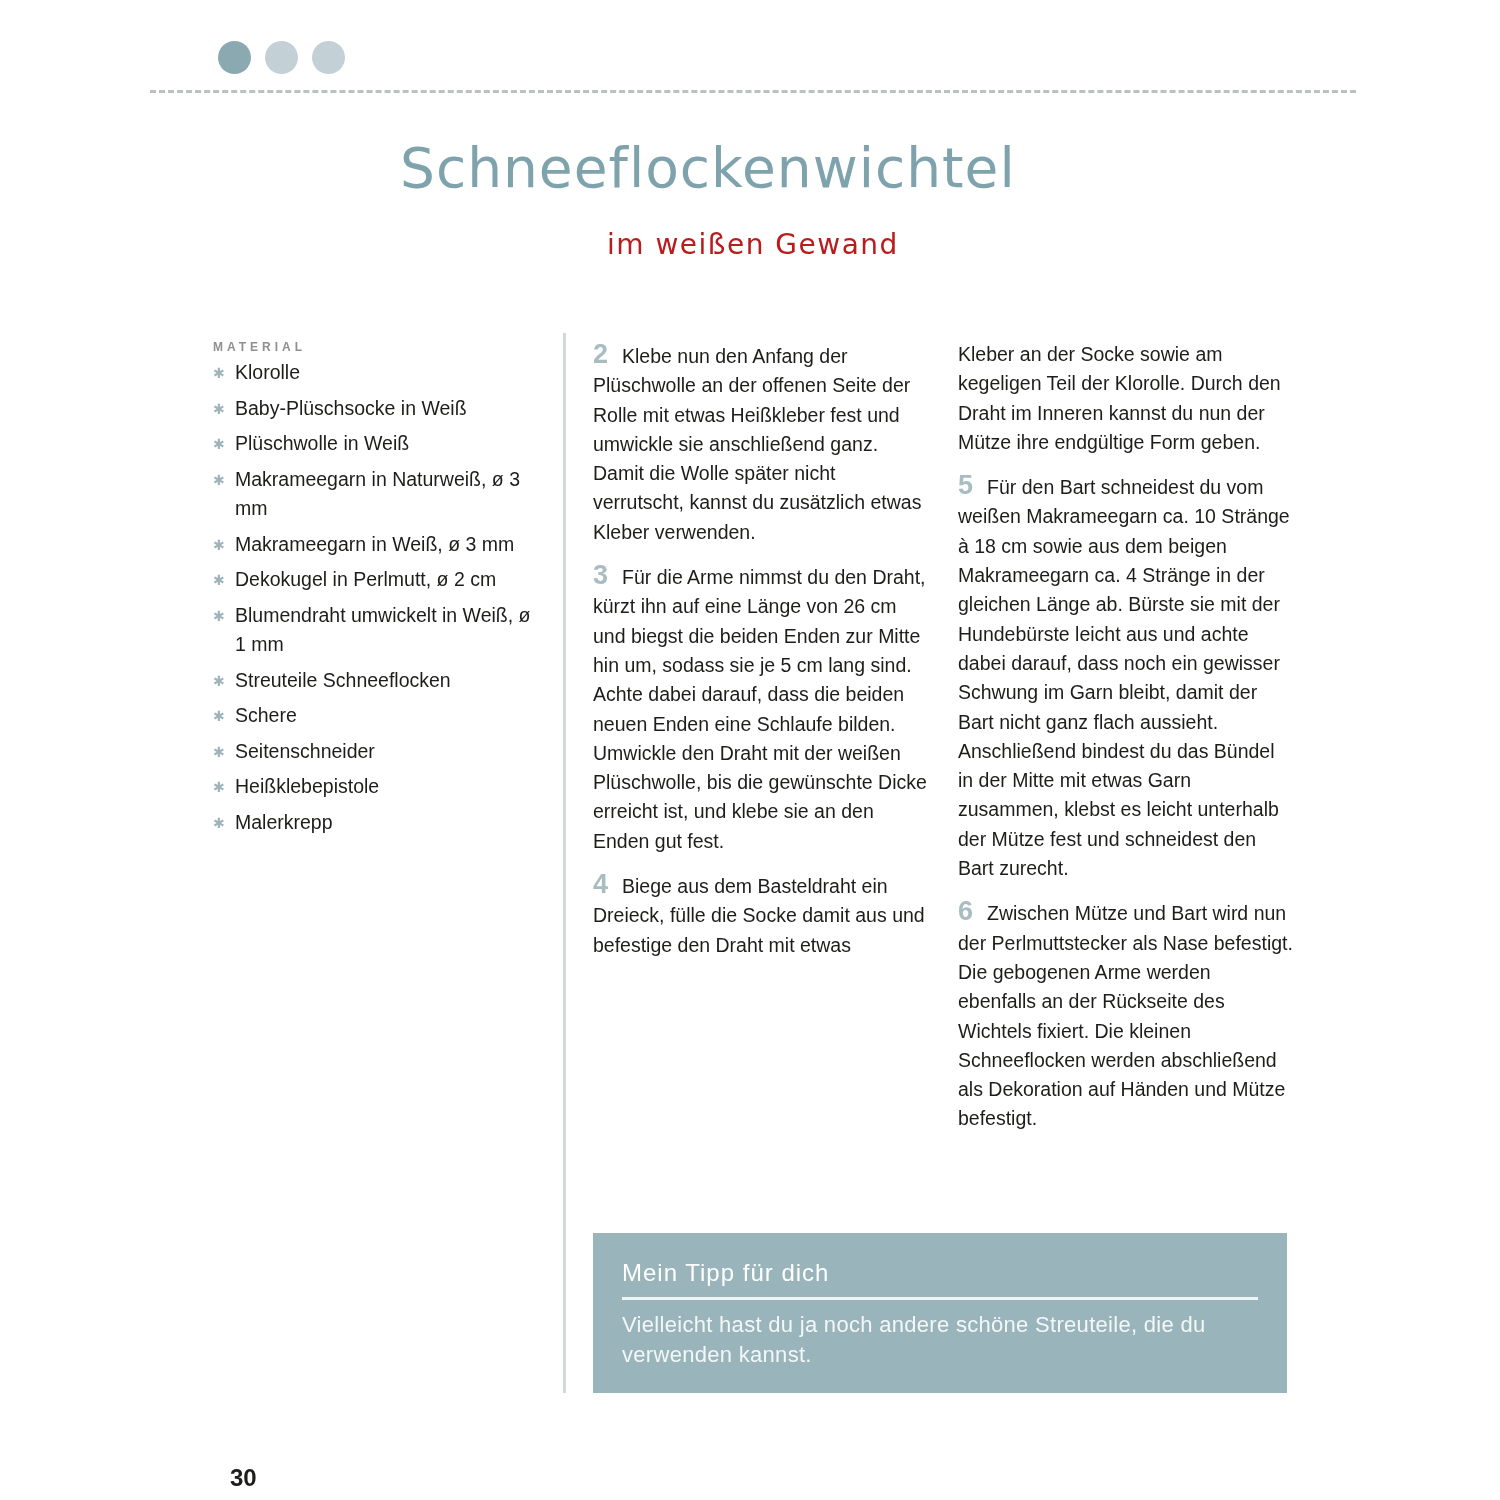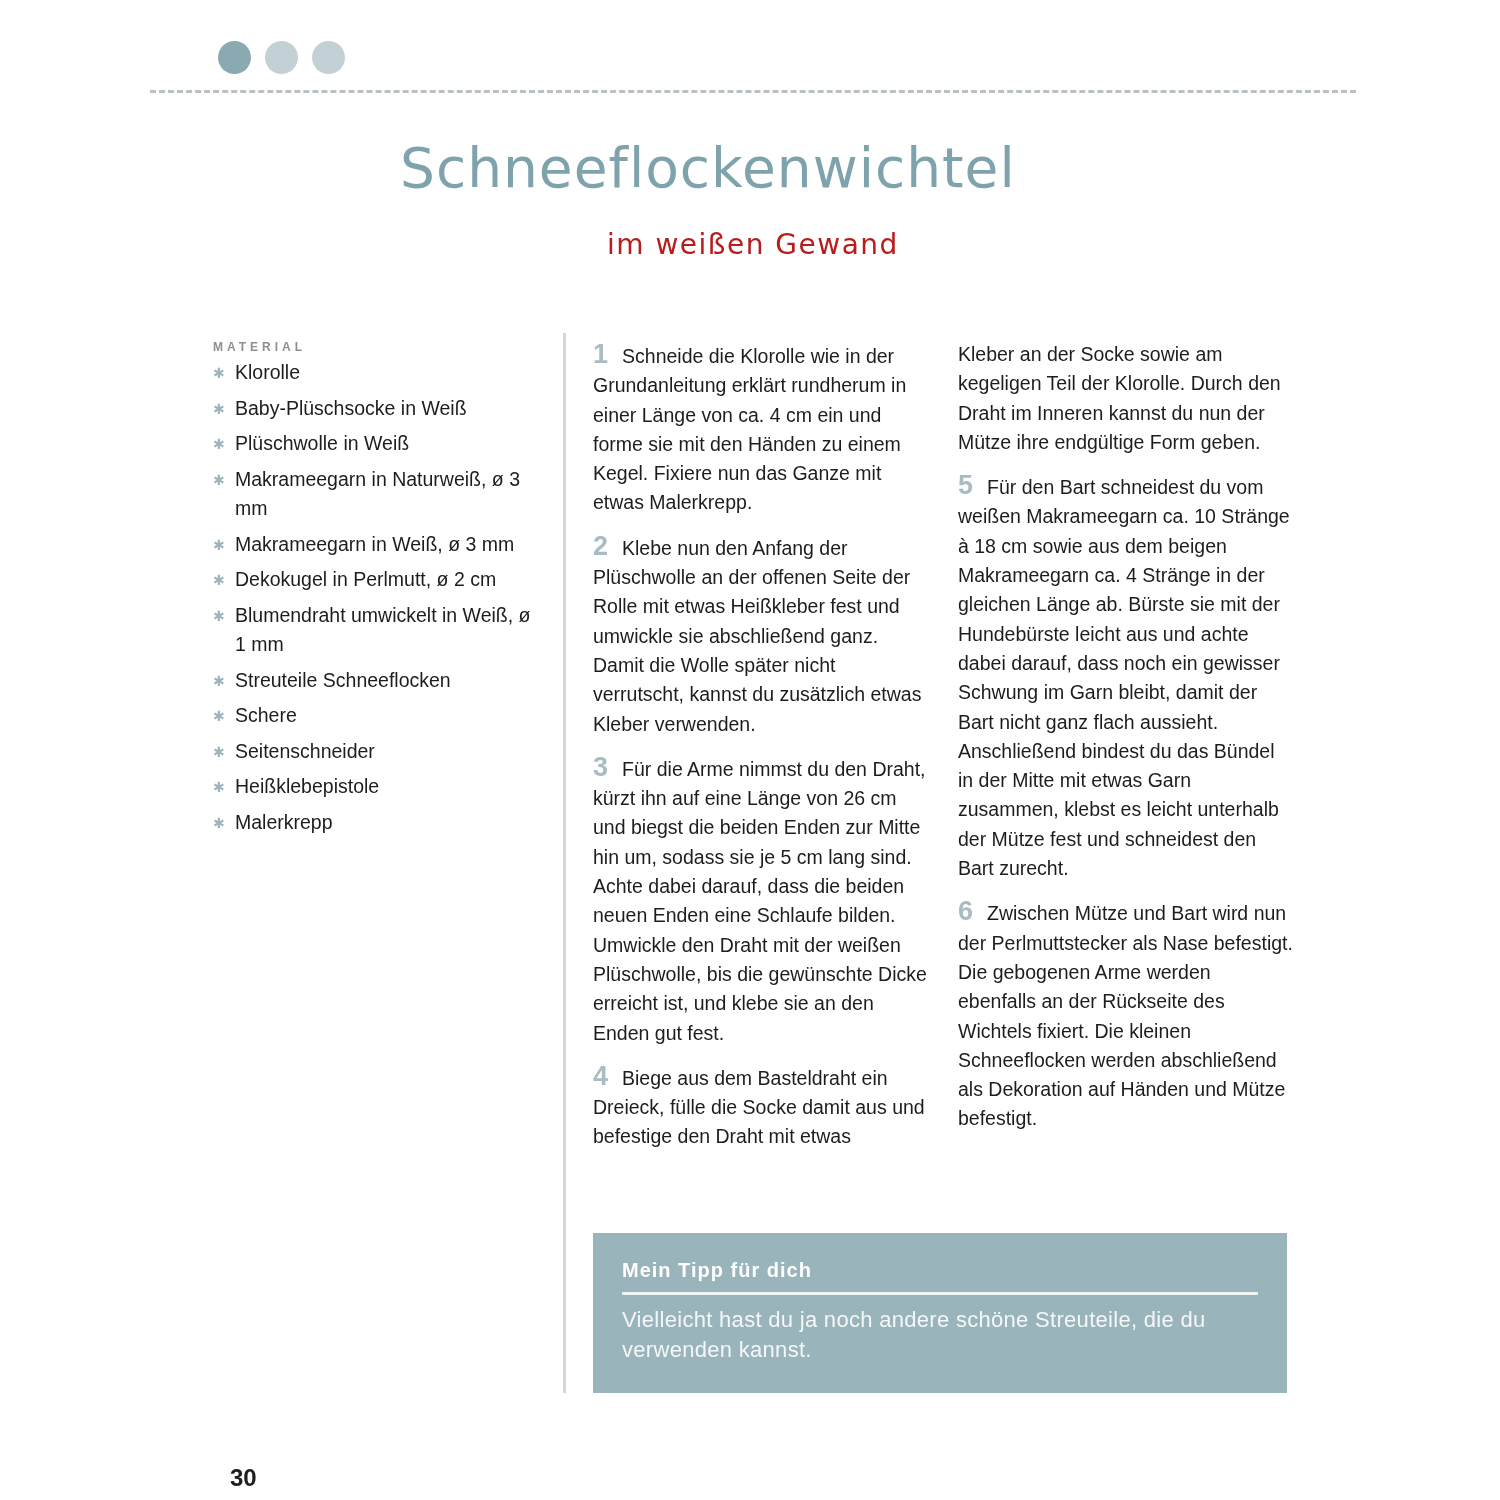--- a/index.html
+++ b/index.html
@@ -52,21 +52,21 @@
   .col2 { left: 958px; }
   .step { margin: 0 0 14px 0; }
   .step-num {
     color: #a8bcc2; font-weight: bold; font-size: 27px; margin-right: 14px;
   }
   .tip {
     position: absolute; left: 593px; top: 1233px; width: 694px; height: 160px;
     background: #99b5bb; box-sizing: border-box; padding: 26px 29px 0 29px;
   }
   .tip-title {
-    font-size: 20px; font-weight: bold; color: #ffffff; letter-spacing: 1px;
+    font-size: 24px; font-weight: normal; color: #ffffff; letter-spacing: 1px;
     padding-bottom: 10px; border-bottom: 3px solid #eef3f4; margin: 0 0 10px 0;
   }
   .tip-text {
     font-size: 22px; line-height: 30px; color: #f4f7f8; letter-spacing: 0.3px;
   }
   .page-num {
     position: absolute; left: 230px; top: 1438px;
     font-size: 24px; font-weight: bold; color: #1d1d1b; margin-top: 26px;
   }
 </style>
@@ -97,22 +97,21 @@
     <li><span class="bullet">✱</span><span>Schere</span></li>
     <li><span class="bullet">✱</span><span>Seitenschneider</span></li>
     <li><span class="bullet">✱</span><span>Heißklebepistole</span></li>
     <li><span class="bullet">✱</span><span>Malerkrepp</span></li>
   </ul>
 </div>
 
 <div class="vline"></div>
 
 <div class="col col1">
-  <p class="step"><span class="step-num">1</span><span>Schneide die Klorolle wie in der Grundanleitung erklärt rundherum in einer Länge von ca. 4 cm ein und forme sie mit den Händen zu einem Kegel. Fixiere nun das Ganze mit etwas Malerkrepp.</span></p>
-  <p class="step"><span class="step-num">2</span><span>Klebe nun den Anfang der Plüschwolle an der offenen Seite der Rolle mit etwas Heißkleber fest und umwickle sie abschließend ganz. Damit die Wolle später nicht verrutscht, kannst du zusätzlich etwas Kleber verwenden.</span></p>
+  <p class="step"><span class="step-num">2</span><span>Klebe nun den Anfang der Plüschwolle an der offenen Seite der Rolle mit etwas Heißkleber fest und umwickle sie anschließend ganz. Damit die Wolle später nicht verrutscht, kannst du zusätzlich etwas Kleber verwenden.</span></p>
   <p class="step"><span class="step-num">3</span><span>Für die Arme nimmst du den Draht, kürzt ihn auf eine Länge von 26 cm und biegst die beiden Enden zur Mitte hin um, sodass sie je 5 cm lang sind. Achte dabei darauf, dass die beiden neuen Enden eine Schlaufe bilden. Umwickle den Draht mit der weißen Plüschwolle, bis die gewünschte Dicke erreicht ist, und klebe sie an den Enden gut fest.</span></p>
   <p class="step"><span class="step-num">4</span><span>Biege aus dem Basteldraht ein Dreieck, fülle die Socke damit aus und befestige den Draht mit etwas</span></p>
 </div>
 
 <div class="col col2">
   <p class="step"><span>Kleber an der Socke sowie am kegeligen Teil der Klorolle. Durch den Draht im Inneren kannst du nun der Mütze ihre endgültige Form geben.</span></p>
   <p class="step"><span class="step-num">5</span><span>Für den Bart schneidest du vom weißen Makrameegarn ca. 10 Stränge à 18 cm sowie aus dem beigen Makrameegarn ca. 4 Stränge in der gleichen Länge ab. Bürste sie mit der Hundebürste leicht aus und achte dabei darauf, dass noch ein gewisser Schwung im Garn bleibt, damit der Bart nicht ganz flach aussieht. Anschließend bindest du das Bündel in der Mitte mit etwas Garn zusammen, klebst es leicht unterhalb der Mütze fest und schneidest den Bart zurecht.</span></p>
   <p class="step"><span class="step-num">6</span><span>Zwischen Mütze und Bart wird nun der Perlmuttstecker als Nase befestigt. Die gebogenen Arme werden ebenfalls an der Rückseite des Wichtels fixiert. Die kleinen Schneeflocken werden abschließend als Dekoration auf Händen und Mütze befestigt.</span></p>
 </div>
 

